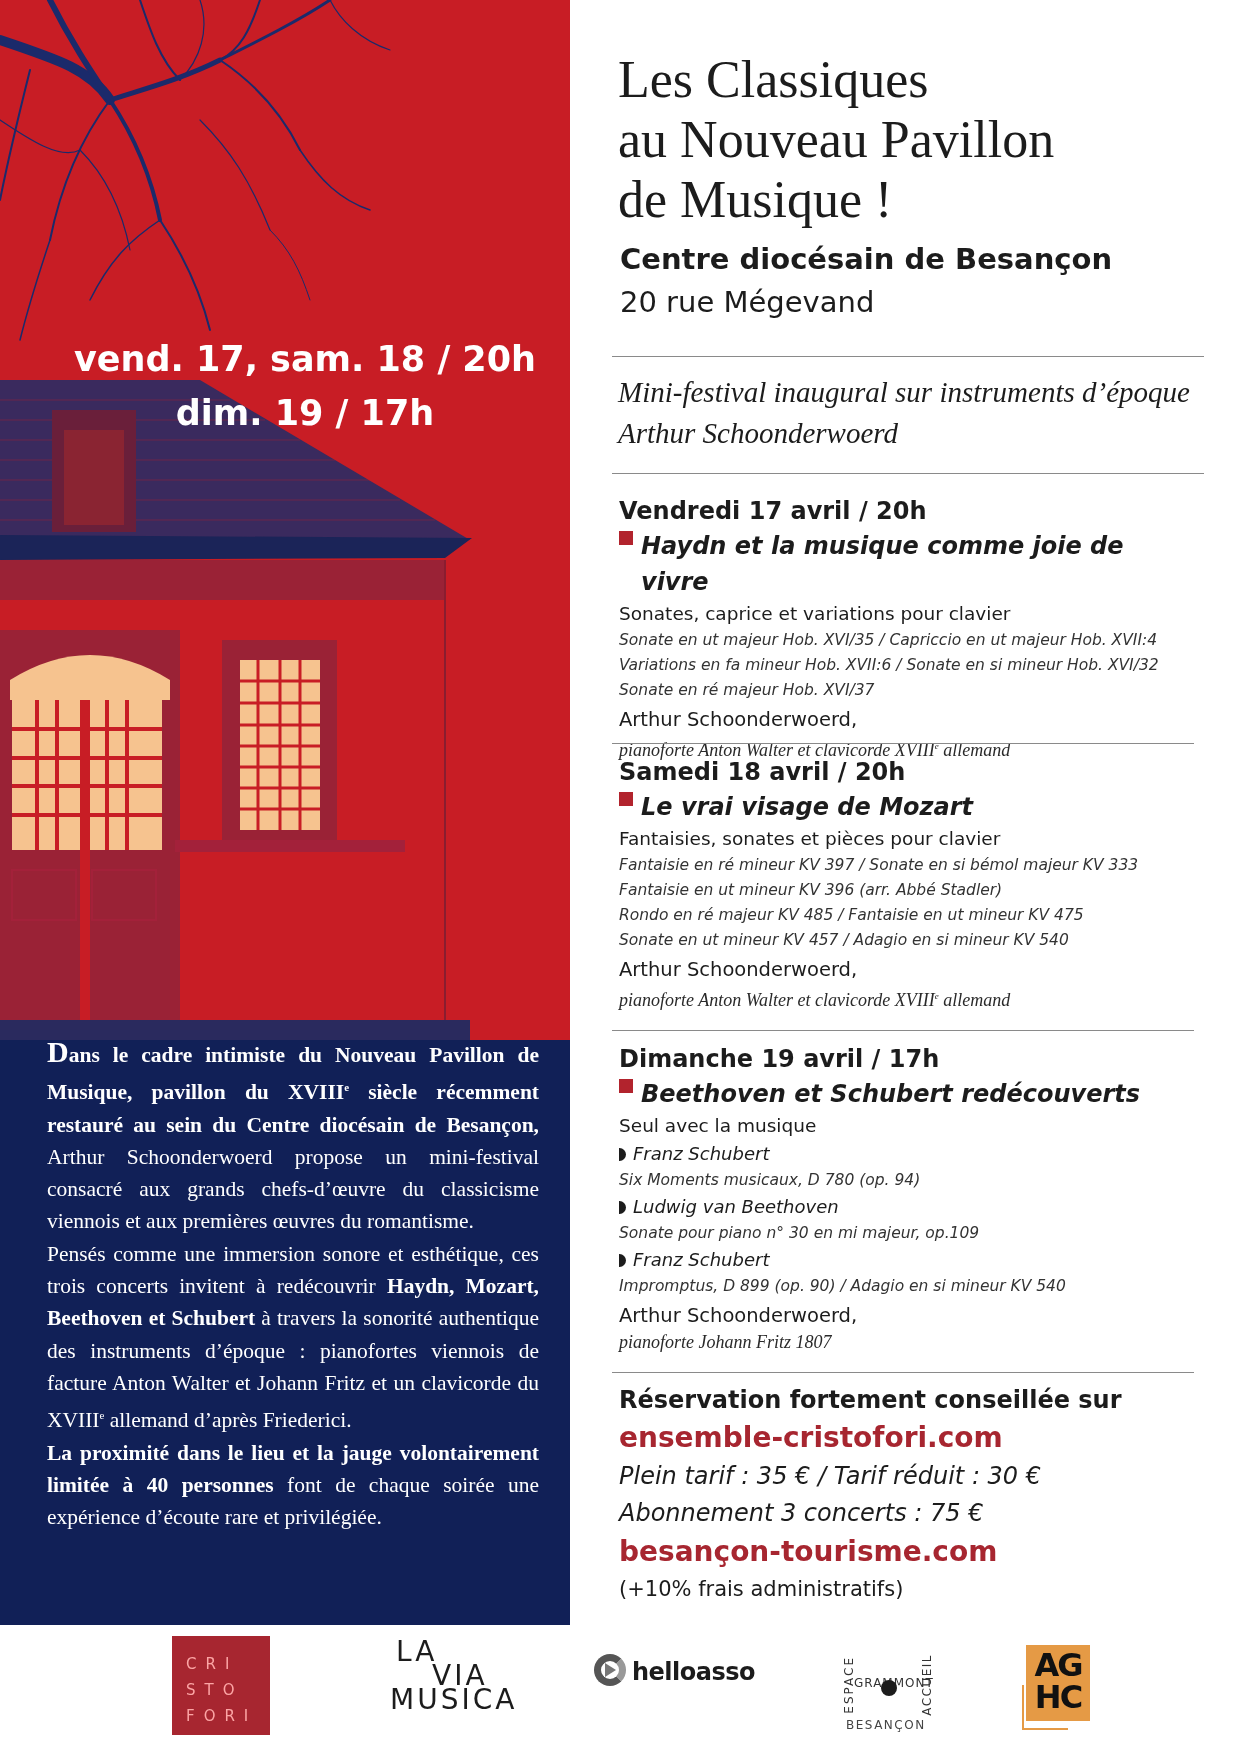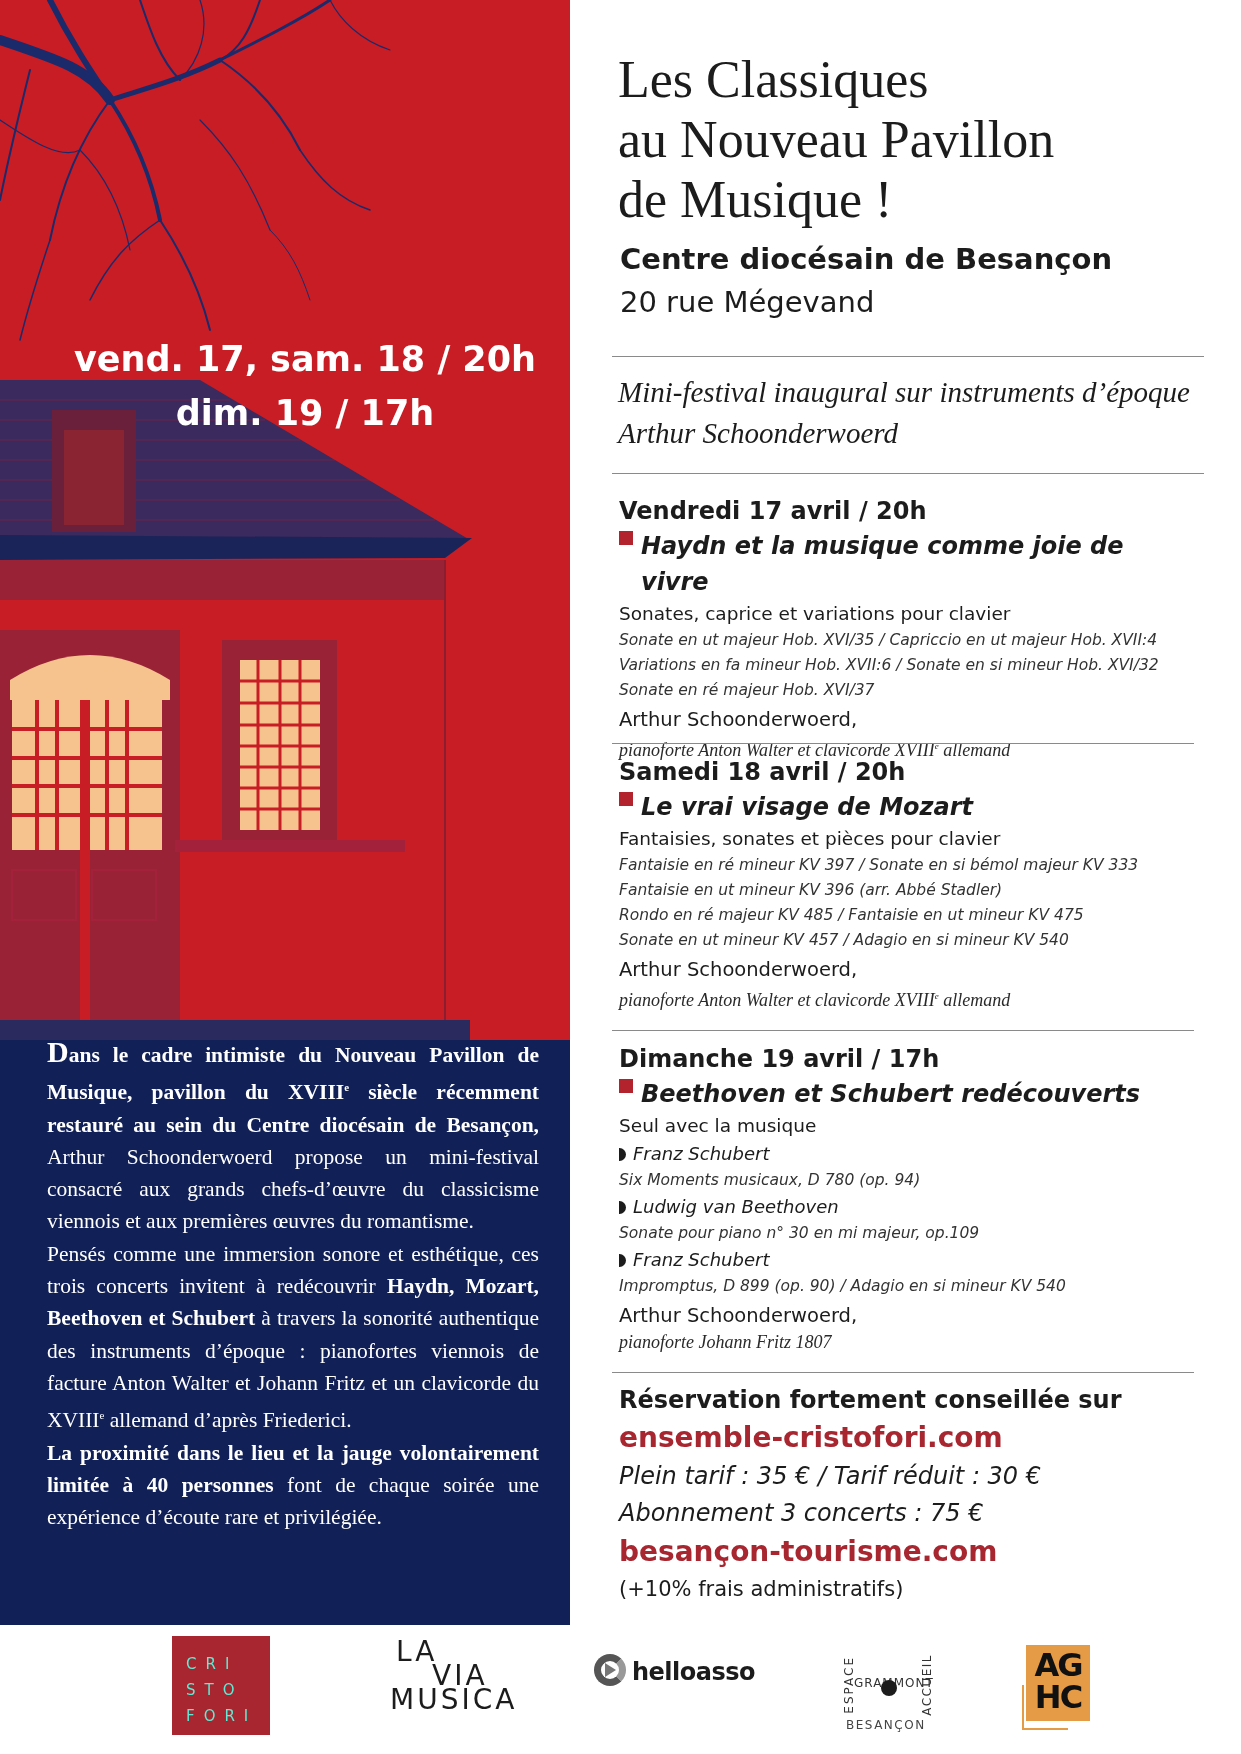--- a/index.html
+++ b/index.html
@@ -76,21 +76,21 @@
   .booking { position: absolute; left: 619px; top: 1382px; width: 580px; }
   .b-lead { font-family: "DejaVu Sans", sans-serif; font-weight: 700; font-size: 24px; line-height: 36px; }
   .b-link { font-family: "DejaVu Sans", sans-serif; font-weight: 700; font-size: 28px; line-height: 40px; color: #a72630; }
   .b-price { font-family: "DejaVu Sans", sans-serif; font-style: italic; font-size: 24px; line-height: 37px; }
   .b-fees { font-family: "DejaVu Sans", sans-serif; font-size: 21px; line-height: 34px; }
 
   
   .logo { position: absolute; }
   .cristofori {
     left: 172px; top: 1636px; width: 98px; height: 99px; background: #a72630;
-    color: #5eead4; font-family: "DejaVu Sans", sans-serif; font-size: 15px; letter-spacing: 9px;
+    color: #fca5a5; font-family: "DejaVu Sans", sans-serif; font-size: 15px; letter-spacing: 9px;
     padding: 15px 0 0 14px; line-height: 26px;
   }
   .laviamusica {
     left: 390px; top: 1640px; width: 130px; height: 80px;
     font-family: "DejaVu Sans", sans-serif; font-size: 28px; letter-spacing: 3px; line-height: 24px; color: #1c1c1c;
   }
   .laviamusica div:nth-child(1) { padding-left: 6px; }
   .laviamusica div:nth-child(2) { padding-left: 42px; }
   .helloasso { left: 594px; top: 1654px; display: flex; align-items: flex-end; }
   .helloasso .ring { width: 32px; height: 32px; border-radius: 50%; border: 7px solid #555; border-right-color: #999; margin-right: 6px; position: relative; }

